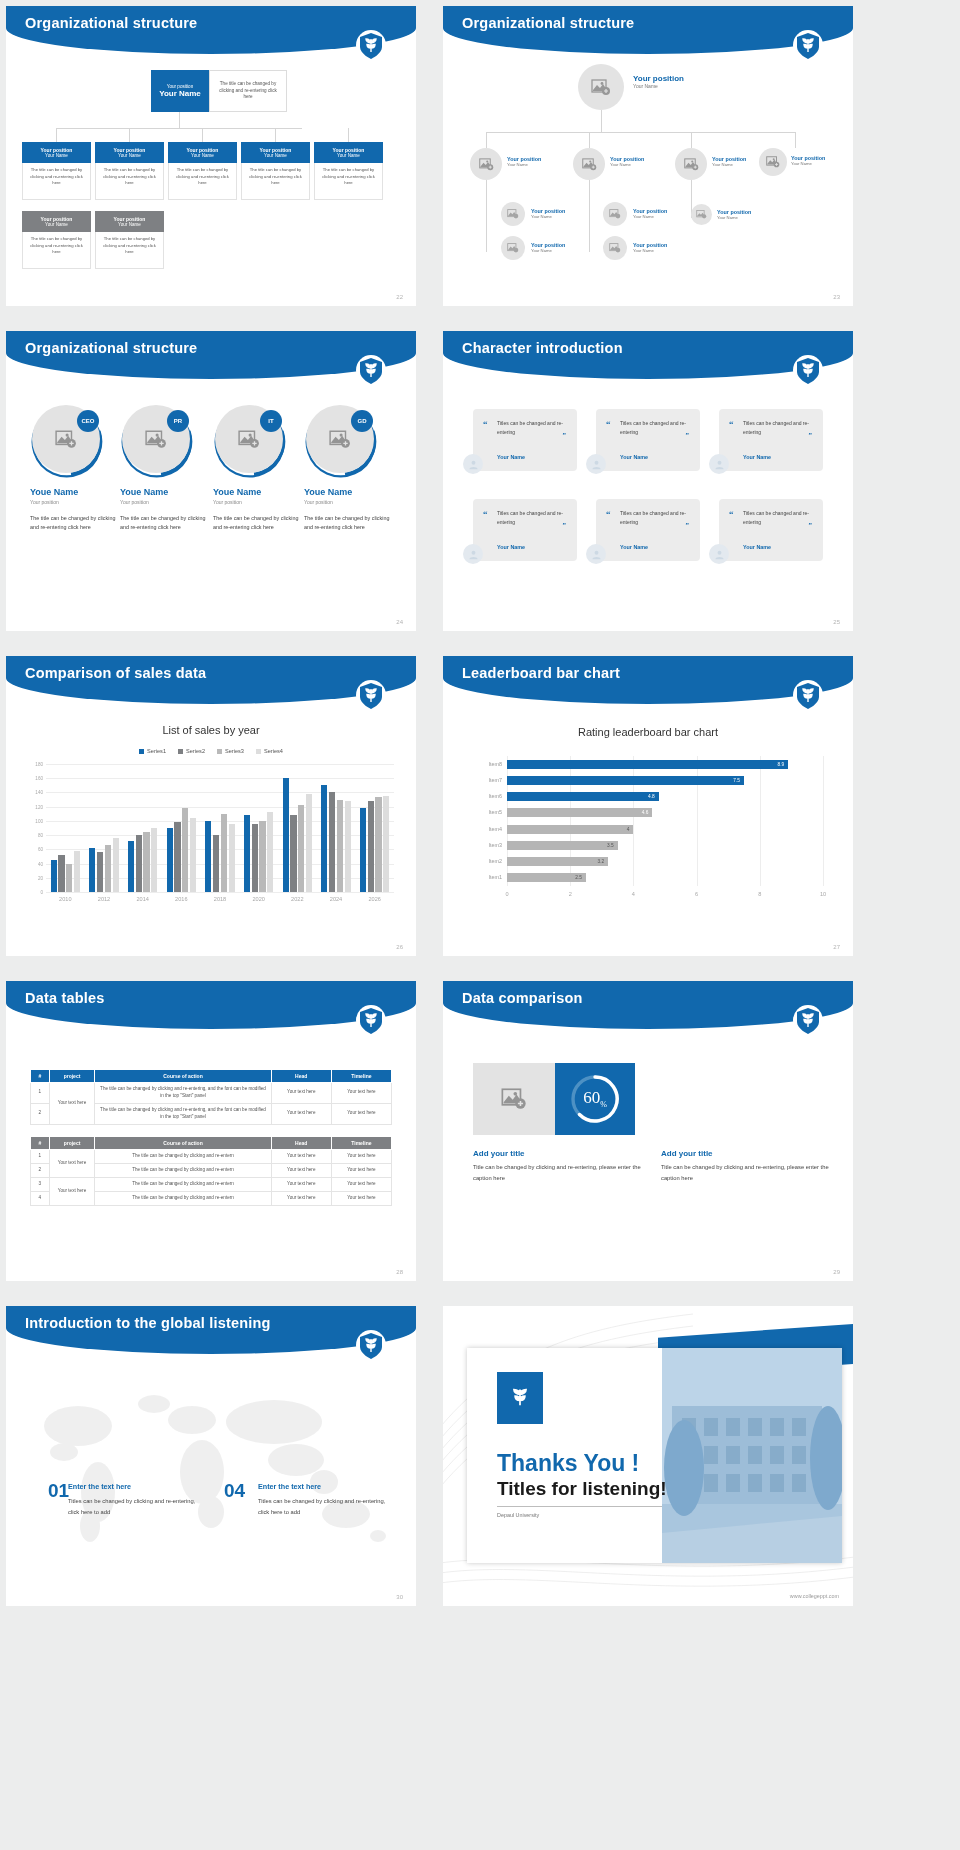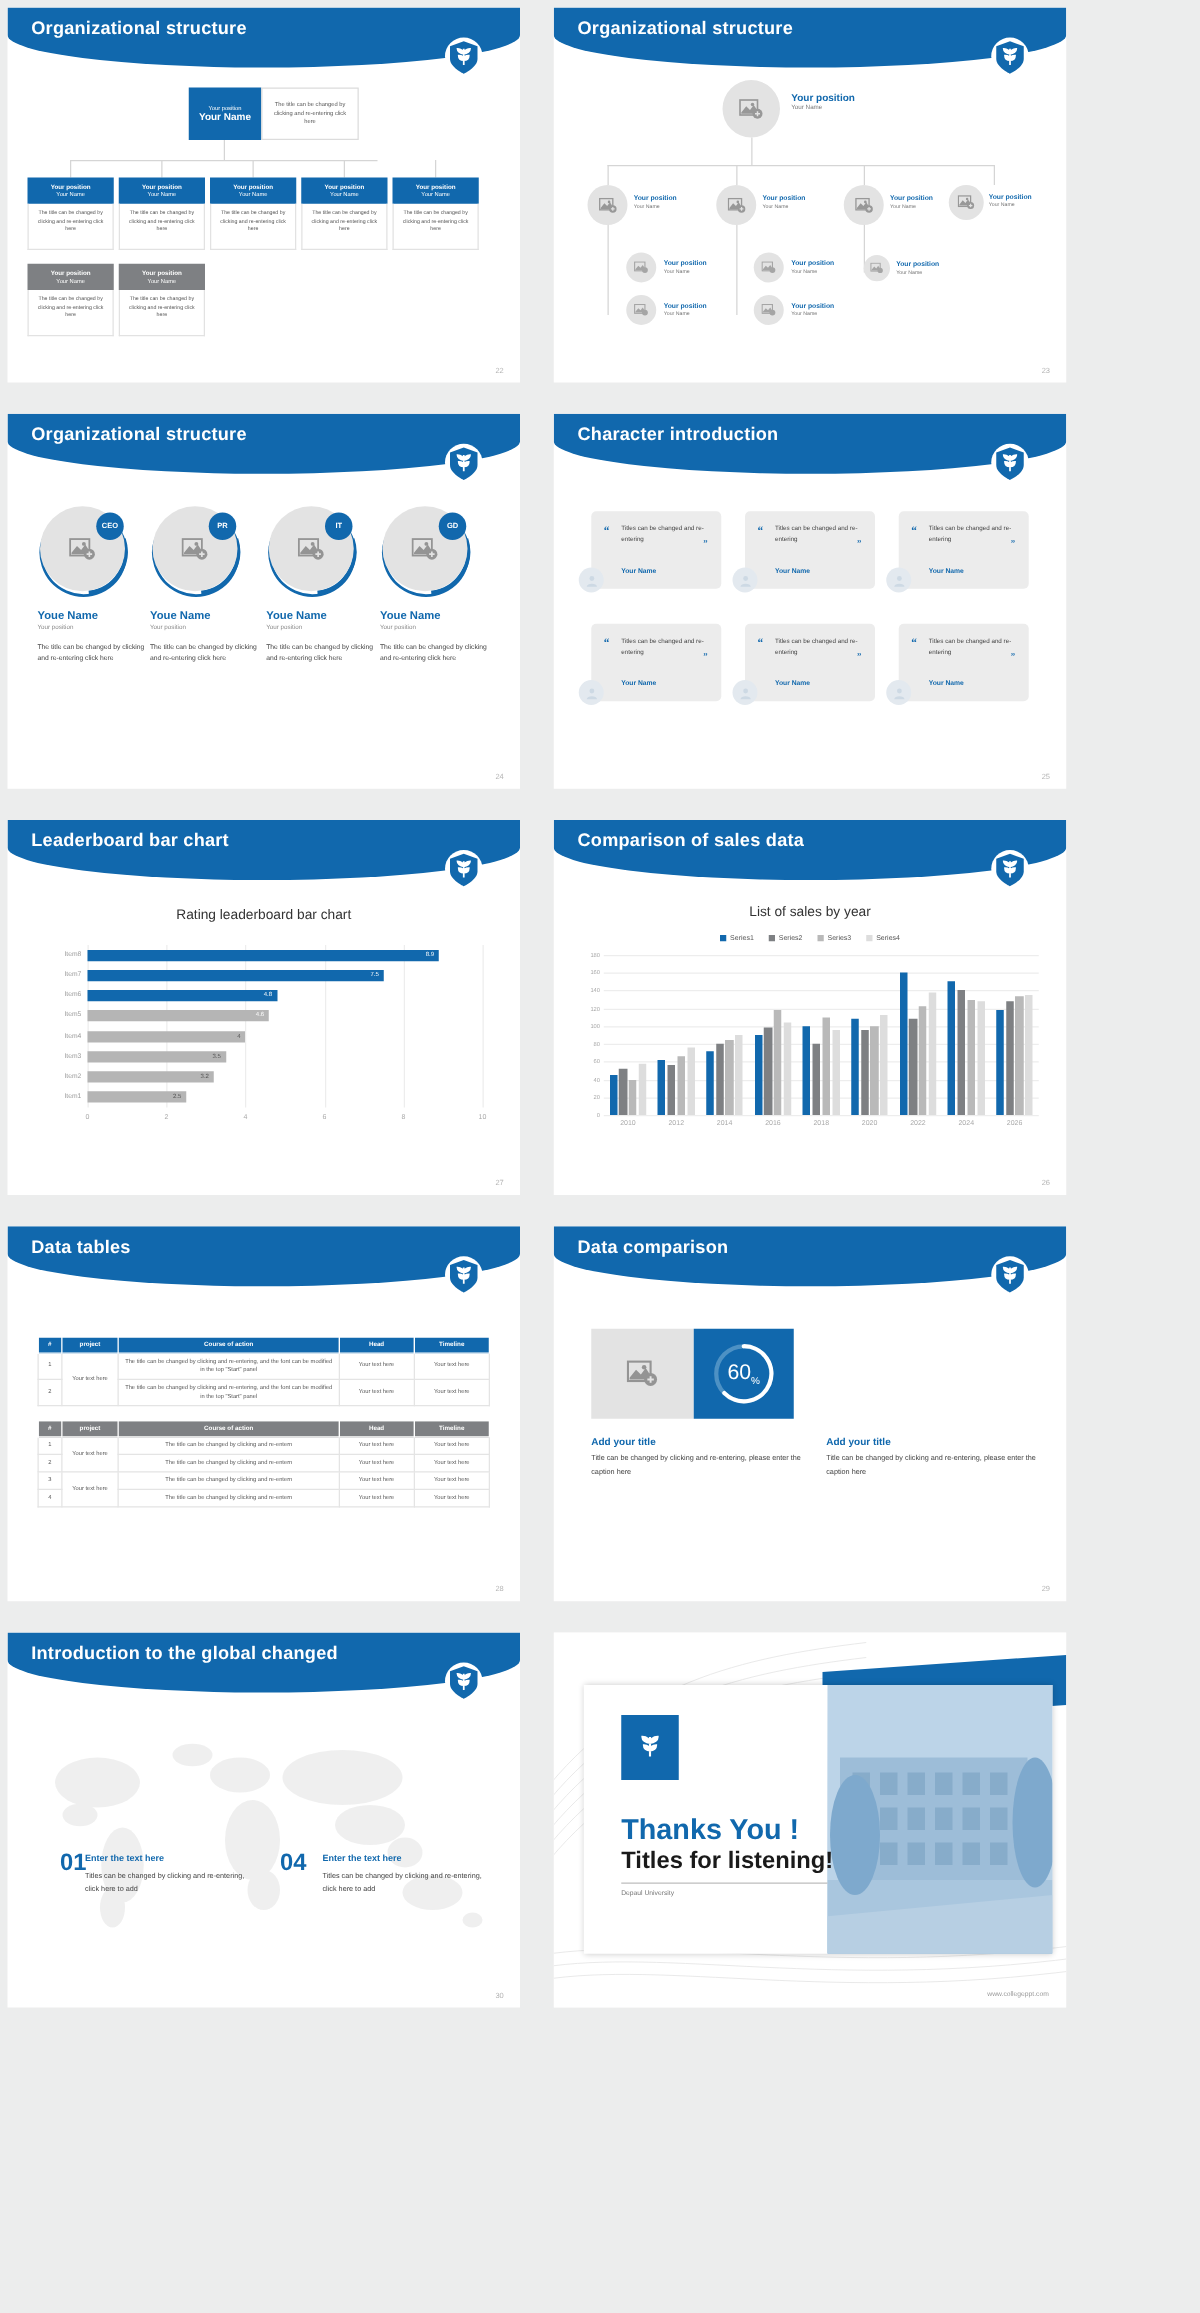--- a/index.html
+++ b/index.html
@@ -114,21 +114,21 @@
   table td { border:1px solid #e4e4e4; font-size:4.6px; color:#555;
              padding:3px 3px; text-align:center; line-height:1.5; }
   
   .dc-card { position:absolute; width:162px; height:72px; display:flex; }
   .dc-img { width:82px; background:#e3e3e3; display:flex; align-items:center;
             justify-content:center; }
   .dc-pct { width:80px; background:#1168ad; display:flex; align-items:center;
             justify-content:center; position:relative; }
   .dc-pct .ring { position:absolute; left:50%; top:50%;
                   transform:translate(-50%,-50%); }
-  .dc-pct .num { position:relative; color:#fff; font-size:17px; z-index:2; }
+  .dc-pct .num { position:relative; color:#fff; font-size:17px; z-index:2;font-family:Liberation Serif, serif; }
   .dc-pct .num sub { font-size:8px; }
   .dc-t { position:absolute; font-size:8px; font-weight:bold; color:#1168ad; }
   .dc-d { position:absolute; font-size:5.8px; color:#444; line-height:1.85;
           width:172px; }
   
   .map { position:absolute; left:0; top:58px; width:410px; height:200px;
          opacity:.5; }
   .gb-num { position:absolute; font-size:19px; font-weight:bold; color:#1168ad; }
   .gb-t { position:absolute; font-size:7.2px; font-weight:bold; color:#1168ad; }
   .gb-d { position:absolute; font-size:5.8px; color:#444; line-height:1.85;
@@ -576,96 +576,20 @@
       <div class="q-name">Your Name</div>
     </div>
     <div class="q-av" style="left:266px;top:213px;">
       <svg width="11" height="11" viewBox="0 0 16 16">
           <circle cx="8" cy="5.5" r="2.8" fill="#cdd9e4"></circle>
           <path d="M2 15 C2 10.5 14 10.5 14 15 Z" fill="#cdd9e4"></path>
         </svg>
     </div>
 
     <div class="pgnum">25</div>
-  </div>
-
-  <div class="slide">
-    <div class="band curve"></div>
-    <div class="band-title">Leaderboard bar chart</div>
-    <div class="logo">
-      <div class="circ"></div>
-      <svg width="24" height="28" viewBox="0 0 24 28">
-          <path d="M12 1 L23 5 V15 C23 22 12 27 12 27 C12 27 1 22 1 15 V5 Z" fill="#1168ad"></path>
-          <path d="M12 7 L12 20 M12 11 C9 11 7 9 7 7 C10 7 12 9 12 11 Z M12 11 C15 11 17 9 17 7 C14 7 12 9 12 11 Z M12 16 C9.5 16 8 14.5 8 12.5 C10.5 12.5 12 14 12 16 Z M12 16 C14.5 16 16 14.5 16 12.5 C13.5 12.5 12 14 12 16 Z" stroke="#fff" stroke-width="1.4" fill="#fff"></path>
-        </svg>
-    </div>
-    <div class="ch-title" style="top:70px;">Rating leaderboard bar chart</div>
-    <div class="plot" id="s27-plot" style="left:64px;top:100px;width:316px;height:130px;">
-        <div style="position: absolute; top: 0px; height: 100%; width: 1px; background: rgb(237, 237, 237); left: 0px;"></div>
-        <div class="hb-x" style="left: 0px;">0</div>
-        <div style="position: absolute; top: 0px; height: 100%; width: 1px; background: rgb(237, 237, 237); left: 63.2px;"></div>
-        <div class="hb-x" style="left: 63.2px;">2</div>
-        <div style="position: absolute; top: 0px; height: 100%; width: 1px; background: rgb(237, 237, 237); left: 126.4px;"></div>
-        <div class="hb-x" style="left: 126.4px;">4</div>
-        <div style="position: absolute; top: 0px; height: 100%; width: 1px; background: rgb(237, 237, 237); left: 189.6px;"></div>
-        <div class="hb-x" style="left: 189.6px;">6</div>
-        <div style="position: absolute; top: 0px; height: 100%; width: 1px; background: rgb(237, 237, 237); left: 252.8px;"></div>
-        <div class="hb-x" style="left: 252.8px;">8</div>
-        <div style="position: absolute; top: 0px; height: 100%; width: 1px; background: rgb(237, 237, 237); left: 316px;"></div>
-        <div class="hb-x" style="left: 316px;">10</div>
-        <div class="hb-row" style="top: 3.625px; width: 316px;">
-          <div class="hb-lbl">Item8</div>
-          <div class="hb-bar" style="width: 281.24px; background: rgb(17, 104, 173);">
-            <div class="hb-val" style="color: rgb(255, 255, 255);">8.9</div>
-          </div>
-        </div>
-        <div class="hb-row" style="top: 19.875px; width: 316px;">
-          <div class="hb-lbl">Item7</div>
-          <div class="hb-bar" style="width: 237px; background: rgb(17, 104, 173);">
-            <div class="hb-val" style="color: rgb(255, 255, 255);">7.5</div>
-          </div>
-        </div>
-        <div class="hb-row" style="top: 36.125px; width: 316px;">
-          <div class="hb-lbl">Item6</div>
-          <div class="hb-bar" style="width: 151.68px; background: rgb(17, 104, 173);">
-            <div class="hb-val" style="color: rgb(255, 255, 255);">4.8</div>
-          </div>
-        </div>
-        <div class="hb-row" style="top: 52.375px; width: 316px;">
-          <div class="hb-lbl">Item5</div>
-          <div class="hb-bar" style="width: 145.36px; background: rgb(181, 181, 181);">
-            <div class="hb-val" style="color: rgb(255, 255, 255);">4.6</div>
-          </div>
-        </div>
-        <div class="hb-row" style="top: 68.625px; width: 316px;">
-          <div class="hb-lbl">Item4</div>
-          <div class="hb-bar" style="width: 126.4px; background: rgb(181, 181, 181);">
-            <div class="hb-val" style="color: rgb(85, 85, 85);">4</div>
-          </div>
-        </div>
-        <div class="hb-row" style="top: 84.875px; width: 316px;">
-          <div class="hb-lbl">Item3</div>
-          <div class="hb-bar" style="width: 110.6px; background: rgb(181, 181, 181);">
-            <div class="hb-val" style="color: rgb(85, 85, 85);">3.5</div>
-          </div>
-        </div>
-        <div class="hb-row" style="top: 101.125px; width: 316px;">
-          <div class="hb-lbl">Item2</div>
-          <div class="hb-bar" style="width: 101.12px; background: rgb(181, 181, 181);">
-            <div class="hb-val" style="color: rgb(85, 85, 85);">3.2</div>
-          </div>
-        </div>
-        <div class="hb-row" style="top: 117.375px; width: 316px;">
-          <div class="hb-lbl">Item1</div>
-          <div class="hb-bar" style="width: 79px; background: rgb(181, 181, 181);">
-            <div class="hb-val" style="color: rgb(85, 85, 85);">2.5</div>
-          </div>
-        </div>
-      </div>
-    <div class="pgnum">27</div>
   </div>
 
   <div class="slide">
     <div class="band curve"></div>
     <div class="band-title">Comparison of sales data</div>
     <div class="logo">
       <div class="circ"></div>
       <svg width="24" height="28" viewBox="0 0 24 28">
           <path d="M12 1 L23 5 V15 C23 22 12 27 12 27 C12 27 1 22 1 15 V5 Z" fill="#1168ad"></path>
           <path d="M12 7 L12 20 M12 11 C9 11 7 9 7 7 C10 7 12 9 12 11 Z M12 11 C15 11 17 9 17 7 C14 7 12 9 12 11 Z M12 16 C9.5 16 8 14.5 8 12.5 C10.5 12.5 12 14 12 16 Z M12 16 C14.5 16 16 14.5 16 12.5 C13.5 12.5 12 14 12 16 Z" stroke="#fff" stroke-width="1.4" fill="#fff"></path>
@@ -743,20 +667,96 @@
         <div class="bar" style="left: 321.707px; width: 6.18667px; height: 91.0222px; background: rgb(126, 128, 131);"></div>
         <div class="bar" style="left: 329.44px; width: 6.18667px; height: 95.2889px; background: rgb(185, 185, 185);"></div>
         <div class="bar" style="left: 337.173px; width: 6.18667px; height: 96px; background: rgb(221, 221, 221);"></div>
         <div class="xtick" style="left: 328.667px;">2026</div>
       </div>
     <div class="pgnum">26</div>
   </div>
 
   <div class="slide">
     <div class="band curve"></div>
+    <div class="band-title">Leaderboard bar chart</div>
+    <div class="logo">
+      <div class="circ"></div>
+      <svg width="24" height="28" viewBox="0 0 24 28">
+          <path d="M12 1 L23 5 V15 C23 22 12 27 12 27 C12 27 1 22 1 15 V5 Z" fill="#1168ad"></path>
+          <path d="M12 7 L12 20 M12 11 C9 11 7 9 7 7 C10 7 12 9 12 11 Z M12 11 C15 11 17 9 17 7 C14 7 12 9 12 11 Z M12 16 C9.5 16 8 14.5 8 12.5 C10.5 12.5 12 14 12 16 Z M12 16 C14.5 16 16 14.5 16 12.5 C13.5 12.5 12 14 12 16 Z" stroke="#fff" stroke-width="1.4" fill="#fff"></path>
+        </svg>
+    </div>
+    <div class="ch-title" style="top:70px;">Rating leaderboard bar chart</div>
+    <div class="plot" id="s27-plot" style="left:64px;top:100px;width:316px;height:130px;">
+        <div style="position: absolute; top: 0px; height: 100%; width: 1px; background: rgb(237, 237, 237); left: 0px;"></div>
+        <div class="hb-x" style="left: 0px;">0</div>
+        <div style="position: absolute; top: 0px; height: 100%; width: 1px; background: rgb(237, 237, 237); left: 63.2px;"></div>
+        <div class="hb-x" style="left: 63.2px;">2</div>
+        <div style="position: absolute; top: 0px; height: 100%; width: 1px; background: rgb(237, 237, 237); left: 126.4px;"></div>
+        <div class="hb-x" style="left: 126.4px;">4</div>
+        <div style="position: absolute; top: 0px; height: 100%; width: 1px; background: rgb(237, 237, 237); left: 189.6px;"></div>
+        <div class="hb-x" style="left: 189.6px;">6</div>
+        <div style="position: absolute; top: 0px; height: 100%; width: 1px; background: rgb(237, 237, 237); left: 252.8px;"></div>
+        <div class="hb-x" style="left: 252.8px;">8</div>
+        <div style="position: absolute; top: 0px; height: 100%; width: 1px; background: rgb(237, 237, 237); left: 316px;"></div>
+        <div class="hb-x" style="left: 316px;">10</div>
+        <div class="hb-row" style="top: 3.625px; width: 316px;">
+          <div class="hb-lbl">Item8</div>
+          <div class="hb-bar" style="width: 281.24px; background: rgb(17, 104, 173);">
+            <div class="hb-val" style="color: rgb(255, 255, 255);">8.9</div>
+          </div>
+        </div>
+        <div class="hb-row" style="top: 19.875px; width: 316px;">
+          <div class="hb-lbl">Item7</div>
+          <div class="hb-bar" style="width: 237px; background: rgb(17, 104, 173);">
+            <div class="hb-val" style="color: rgb(255, 255, 255);">7.5</div>
+          </div>
+        </div>
+        <div class="hb-row" style="top: 36.125px; width: 316px;">
+          <div class="hb-lbl">Item6</div>
+          <div class="hb-bar" style="width: 151.68px; background: rgb(17, 104, 173);">
+            <div class="hb-val" style="color: rgb(255, 255, 255);">4.8</div>
+          </div>
+        </div>
+        <div class="hb-row" style="top: 52.375px; width: 316px;">
+          <div class="hb-lbl">Item5</div>
+          <div class="hb-bar" style="width: 145.36px; background: rgb(181, 181, 181);">
+            <div class="hb-val" style="color: rgb(255, 255, 255);">4.6</div>
+          </div>
+        </div>
+        <div class="hb-row" style="top: 68.625px; width: 316px;">
+          <div class="hb-lbl">Item4</div>
+          <div class="hb-bar" style="width: 126.4px; background: rgb(181, 181, 181);">
+            <div class="hb-val" style="color: rgb(85, 85, 85);">4</div>
+          </div>
+        </div>
+        <div class="hb-row" style="top: 84.875px; width: 316px;">
+          <div class="hb-lbl">Item3</div>
+          <div class="hb-bar" style="width: 110.6px; background: rgb(181, 181, 181);">
+            <div class="hb-val" style="color: rgb(85, 85, 85);">3.5</div>
+          </div>
+        </div>
+        <div class="hb-row" style="top: 101.125px; width: 316px;">
+          <div class="hb-lbl">Item2</div>
+          <div class="hb-bar" style="width: 101.12px; background: rgb(181, 181, 181);">
+            <div class="hb-val" style="color: rgb(85, 85, 85);">3.2</div>
+          </div>
+        </div>
+        <div class="hb-row" style="top: 117.375px; width: 316px;">
+          <div class="hb-lbl">Item1</div>
+          <div class="hb-bar" style="width: 79px; background: rgb(181, 181, 181);">
+            <div class="hb-val" style="color: rgb(85, 85, 85);">2.5</div>
+          </div>
+        </div>
+      </div>
+    <div class="pgnum">27</div>
+  </div>
+
+  <div class="slide">
+    <div class="band curve"></div>
     <div class="band-title">Data tables</div>
     <div class="logo">
       <div class="circ"></div>
       <svg width="24" height="28" viewBox="0 0 24 28">
           <path d="M12 1 L23 5 V15 C23 22 12 27 12 27 C12 27 1 22 1 15 V5 Z" fill="#1168ad"></path>
           <path d="M12 7 L12 20 M12 11 C9 11 7 9 7 7 C10 7 12 9 12 11 Z M12 11 C15 11 17 9 17 7 C14 7 12 9 12 11 Z M12 16 C9.5 16 8 14.5 8 12.5 C10.5 12.5 12 14 12 16 Z M12 16 C14.5 16 16 14.5 16 12.5 C13.5 12.5 12 14 12 16 Z" stroke="#fff" stroke-width="1.4" fill="#fff"></path>
         </svg>
     </div>
     <table id="t1" style="left:24px;top:88px;width:362px;">
         <tbody>
@@ -855,21 +855,21 @@
     <div class="dc-d" style="left:30px;top:181px;">Title can be changed by clicking and re-entering, please enter the caption here</div>
 
     <div class="dc-t" style="left:218px;top:168px;">Add your title</div>
     <div class="dc-d" style="left:218px;top:181px;">Title can be changed by clicking and re-entering, please enter the caption here</div>
 
     <div class="pgnum">29</div>
   </div>
 
   <div class="slide">
     <div class="band curve"></div>
-    <div class="band-title">Introduction to the global changed</div>
+    <div class="band-title">Introduction to the global listening</div>
     <div class="logo">
       <div class="circ"></div>
       <svg width="24" height="28" viewBox="0 0 24 28">
           <path d="M12 1 L23 5 V15 C23 22 12 27 12 27 C12 27 1 22 1 15 V5 Z" fill="#1168ad"></path>
           <path d="M12 7 L12 20 M12 11 C9 11 7 9 7 7 C10 7 12 9 12 11 Z M12 11 C15 11 17 9 17 7 C14 7 12 9 12 11 Z M12 16 C9.5 16 8 14.5 8 12.5 C10.5 12.5 12 14 12 16 Z M12 16 C14.5 16 16 14.5 16 12.5 C13.5 12.5 12 14 12 16 Z" stroke="#fff" stroke-width="1.4" fill="#fff"></path>
         </svg>
     </div>
     <svg class="map" viewBox="0 0 410 200">
       <g fill="#e0e0e0">
         <ellipse cx="72" cy="62" rx="34" ry="20"></ellipse>

